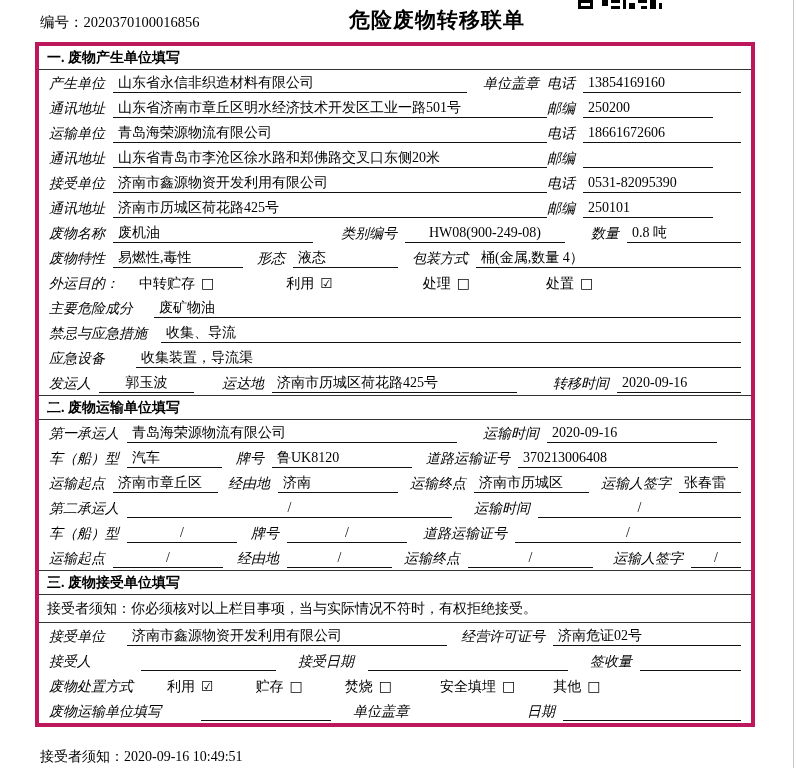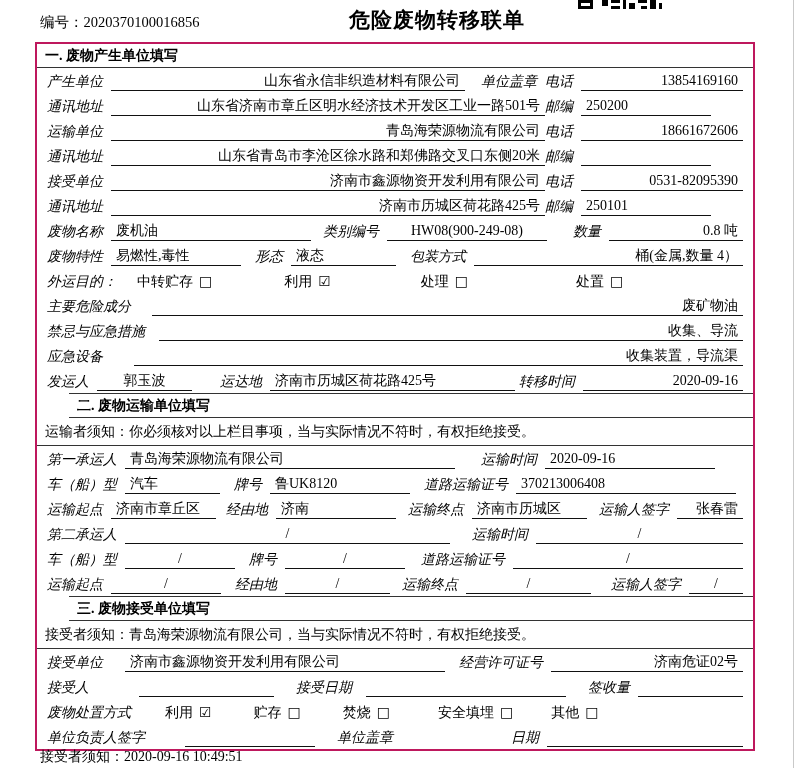--- a/index.html
+++ b/index.html
@@ -6,33 +6,33 @@
   body{
     width:796px;height:768px;background:#ffffff;position:relative;overflow:hidden;
     font-family:"Liberation Serif","DejaVu Serif",serif;font-size:14px;color:#000;
   }
   .topbar{position:absolute;left:0;top:0;width:796px;height:26px;}
   .serial{position:absolute;left:40px;top:13px;font-size:14.5px;white-space:nowrap;}
   .doc-title{position:absolute;left:437px;top:6px;transform:translateX(-50%);
     font-size:21px;font-weight:bold;letter-spacing:1px;white-space:nowrap;}
   .qr{position:absolute;left:578px;top:0;}
   .form-table{position:absolute;left:35px;top:42px;width:720px;box-sizing:border-box;
-    border:2px solid #be185d;background:#fff;}
+    border:4px solid #be185d;background:#fff;}
   .sec-title{height:23px;line-height:23px;font-weight:bold;padding:0 8px;
     border-bottom:1.5px solid #333;white-space:nowrap;}
-  .sec-title.mid{border-top:1.5px solid #333;margin-left:32px;}
+  .sec-title.mid{border-top:1.5px solid #333;}
   .note{height:27px;display:flex;align-items:center;padding:0 8px;
     border-bottom:1.5px solid #333;white-space:nowrap;}
   .row{height:25px;display:flex;align-items:flex-end;padding:0 10px 2px 10px;
     box-sizing:border-box;white-space:nowrap;}
   .lgroup{flex:0 0 498px;display:flex;align-items:flex-end;min-width:0;}
   .lbl{margin-right:8px;line-height:19px;flex:none;font-style:italic;}
   .val{border-bottom:1px solid #111;padding:0 5px;line-height:19px;min-height:19px;
     box-sizing:border-box;overflow:hidden;}
-  .fill{flex:1 1 auto;min-width:0;text-align:right;}
+  .fill{flex:1 1 auto;min-width:0;}
   .c{text-align:center;}
   .cb{font-family:"DejaVu Sans","Liberation Sans",sans-serif;font-size:14px;margin-left:6px;}
   .opt{display:flex;align-items:flex-end;line-height:19px;justify-content:flex-end;}
   .footer{position:absolute;left:40px;top:748px;font-size:14px;white-space:nowrap;}
   .edge-line{position:absolute;right:2px;top:0;width:1px;height:768px;background:#c9c9c9;}
 </style>
 </head>
 <body>
 
 <div class="topbar">
@@ -110,21 +110,21 @@
       <span class="lbl">通讯地址</span>
       <span class="val fill">济南市历城区荷花路425号</span>
     </div>
     <span class="lbl">邮编</span>
     <span class="val" style="width:130px">250101</span>
   </div>
 
   <div class="row">
     <span class="lbl">废物名称</span>
     <span class="val" style="width:200px">废机油</span>
-    <span class="lbl" style="margin-left:12px">类别编号</span>
+    <span class="lbl" style="margin-left:28px">类别编号</span>
     <span class="val c" style="width:160px">HW08(900-249-08)</span>
     <span class="lbl" style="margin-left:26px">数量</span>
     <span class="val fill">0.8 吨</span>
   </div>
 
   <div class="row">
     <span class="lbl">废物特性</span>
     <span class="val" style="width:130px">易燃性,毒性</span>
     <span class="lbl" style="margin-left:14px">形态</span>
     <span class="val" style="width:105px">液态</span>
@@ -139,21 +139,21 @@
       <span class="cb">□</span>
     </span>
     <span class="opt" style="margin-left:72px">
       <span>利用</span>
       <span class="cb">☑</span>
     </span>
     <span class="opt" style="margin-left:90px">
       <span>处理</span>
       <span class="cb">□</span>
     </span>
-    <span class="opt" style="margin-left:108px">
+    <span class="opt" style="margin-left:76px">
       <span>处置</span>
       <span class="cb">□</span>
     </span>
   </div>
 
   <div class="row">
     <span class="lbl">主要危险成分</span>
     <span class="val fill" style="margin-left:13px">废矿物油</span>
   </div>
 
@@ -165,26 +165,25 @@
   <div class="row">
     <span class="lbl">应急设备</span>
     <span class="val fill" style="margin-left:23px">收集装置，导流渠</span>
   </div>
 
   <div class="row">
     <span class="lbl">发运人</span>
     <span class="val c" style="width:95px">郭玉波</span>
     <span class="lbl" style="margin-left:28px">运达地</span>
     <span class="val" style="width:245px">济南市历城区荷花路425号</span>
-    <span class="lbl" style="margin-left:4px">转移时间</span>
+    <span class="lbl" style="margin-left:36px">转移时间</span>
     <span class="val fill">2020-09-16</span>
   </div>
 
   <div class="sec-title mid">二. 废物运输单位填写</div>
-  <div class="note">运输者须知：你必须核对以上栏目事项，当与实际情况不符时，有权拒绝接受。</div>
 
   <div class="row">
     <span class="lbl">第一承运人</span>
     <span class="val" style="width:330px">青岛海荣源物流有限公司</span>
     <span class="lbl" style="margin-left:26px">运输时间</span>
     <span class="val" style="width:170px">2020-09-16</span>
   </div>
 
   <div class="row">
     <span class="lbl">车（船）型</span>
@@ -227,21 +226,21 @@
     <span class="val c" style="width:110px">/</span>
     <span class="lbl" style="margin-left:14px">经由地</span>
     <span class="val c" style="width:105px">/</span>
     <span class="lbl" style="margin-left:12px">运输终点</span>
     <span class="val c" style="width:125px">/</span>
     <span class="lbl" style="margin-left:20px">运输人签字</span>
     <span class="val c fill">/</span>
   </div>
 
   <div class="sec-title mid">三. 废物接受单位填写</div>
-  <div class="note">接受者须知：青岛海荣源物流有限公司，当与实际情况不符时，有权拒绝接受。</div>
+  <div class="note">接受者须知：你必须核对以上栏目事项，当与实际情况不符时，有权拒绝接受。</div>
 
   <div class="row">
     <span class="lbl">接受单位</span>
     <span class="val" style="width:320px;margin-left:14px">济南市鑫源物资开发利用有限公司</span>
     <span class="lbl" style="margin-left:14px">经营许可证号</span>
     <span class="val fill">济南危证02号</span>
   </div>
 
   <div class="row">
     <span class="lbl">接受人</span>
@@ -270,21 +269,21 @@
       <span>安全填埋</span>
       <span class="cb">□</span>
     </span>
     <span class="opt" style="margin-left:38px">
       <span>其他</span>
       <span class="cb">□</span>
     </span>
   </div>
 
   <div class="row">
-    <span class="lbl">单位负责人签字</span>
+    <span class="lbl">废物运输单位填写</span>
     <span class="val" style="width:130px;margin-left:32px"></span>
     <span class="lbl" style="margin-left:22px">单位盖章</span>
     <span class="lbl" style="margin-left:110px">日期</span>
     <span class="val fill"></span>
   </div>
 
 </div>
 
 <div class="footer">
   <span>接受者须知：</span><span>2020-09-16 10:49:51</span>

